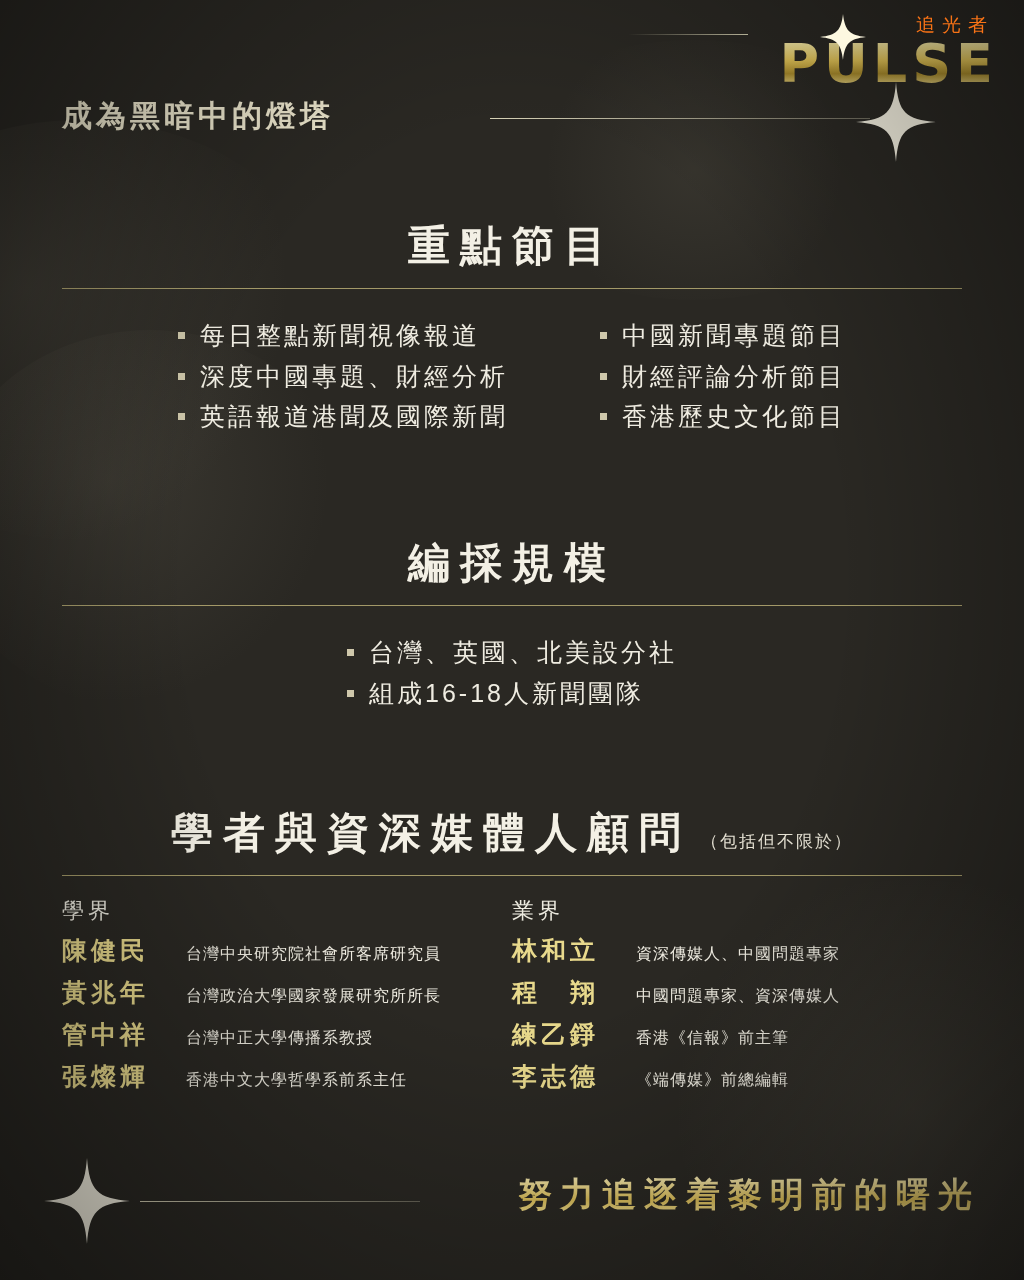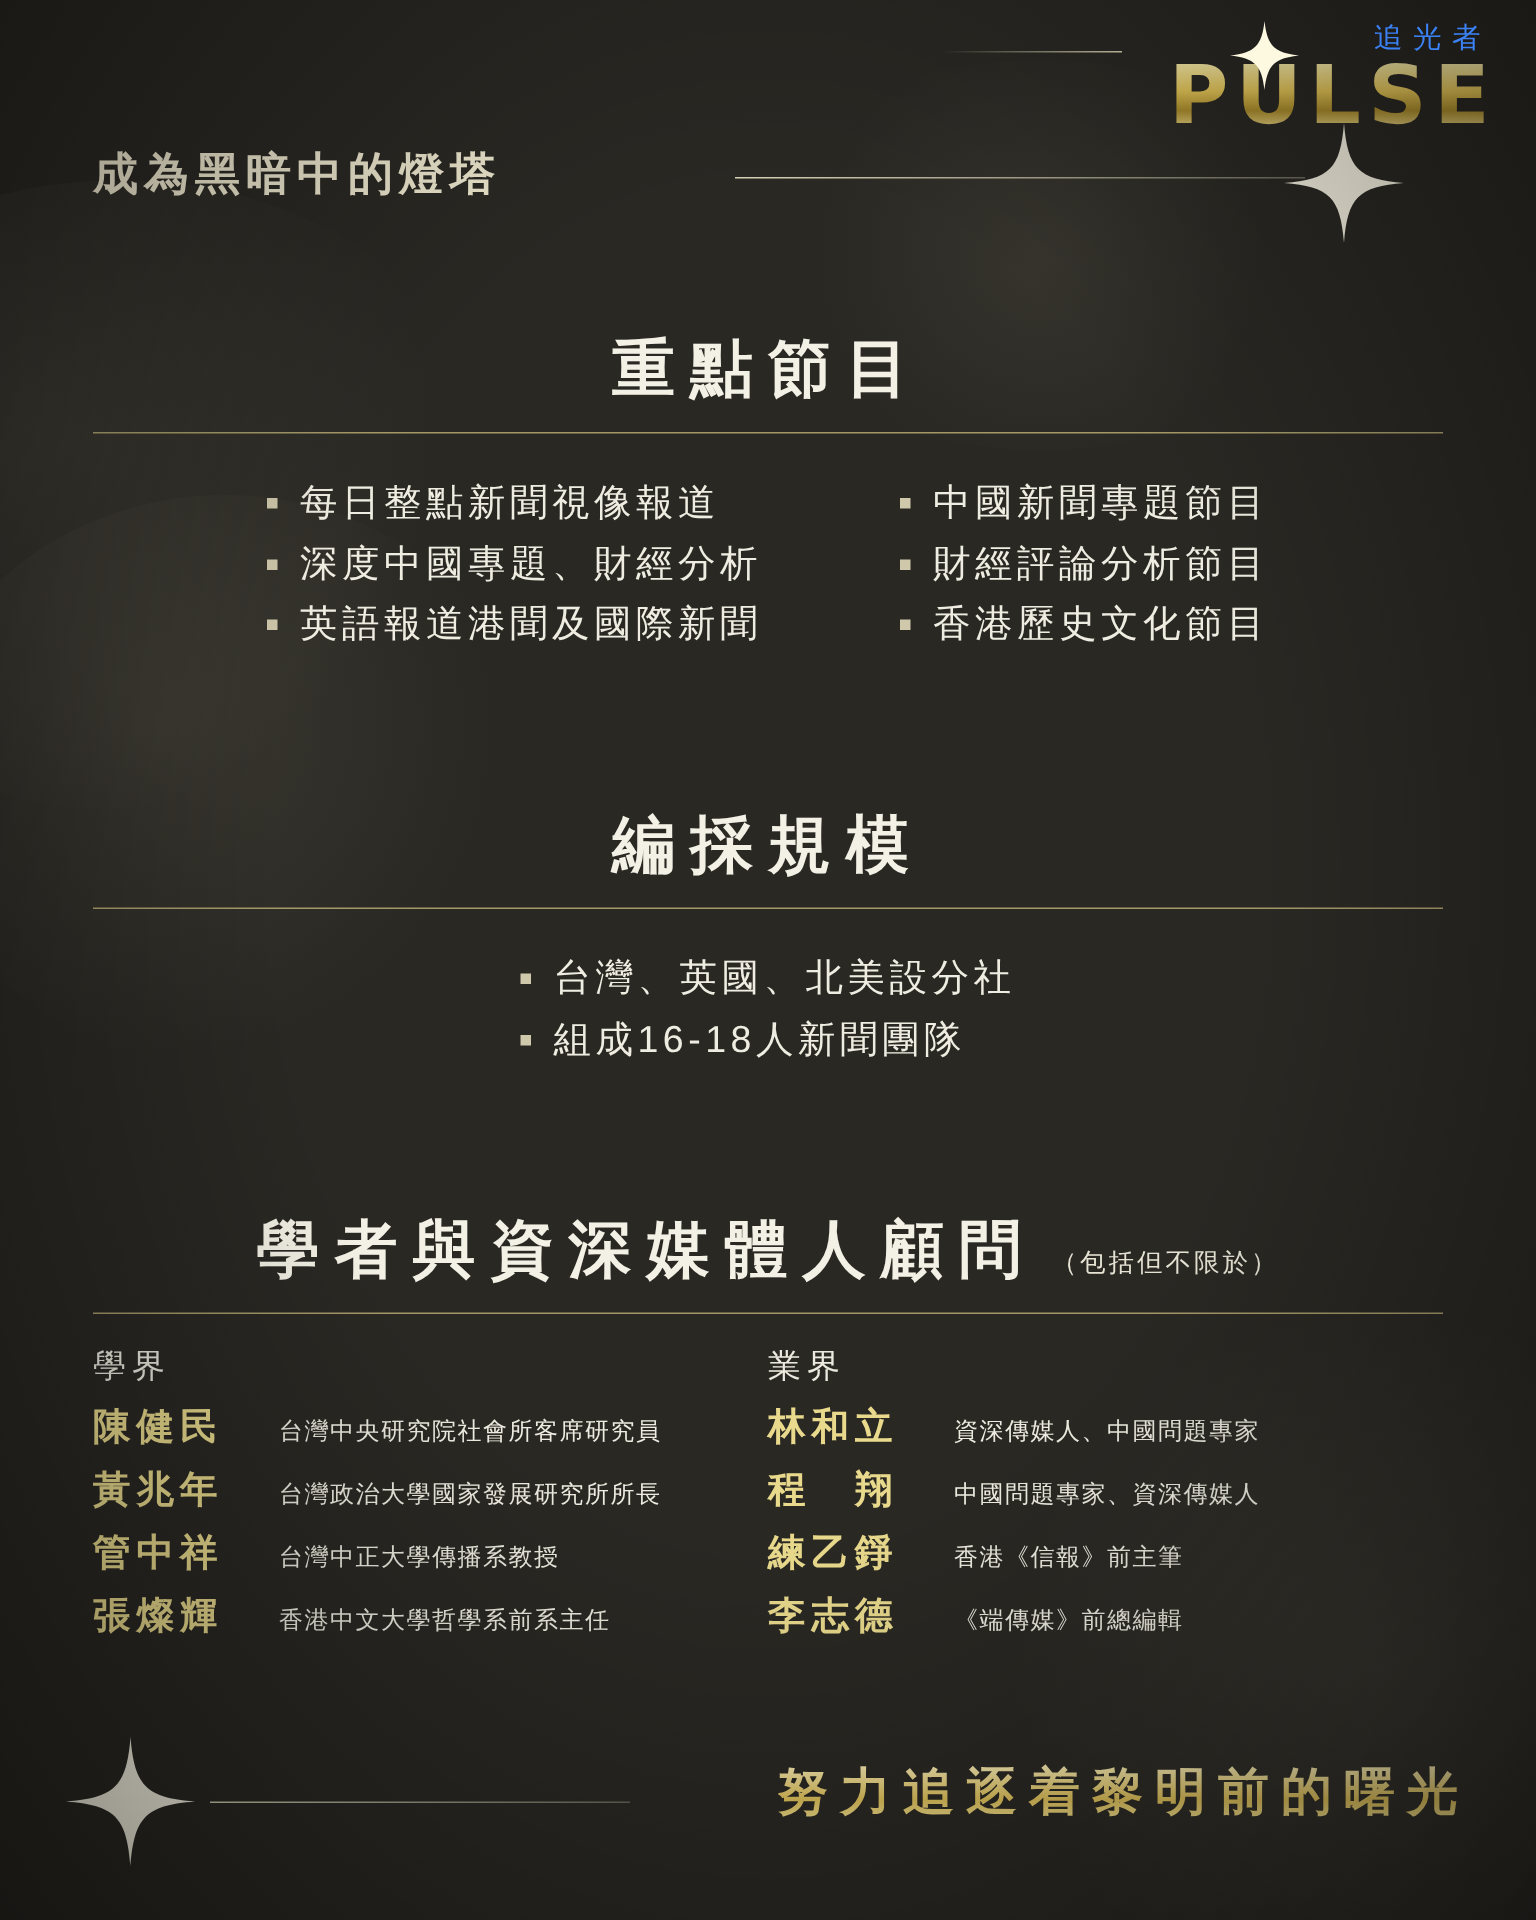--- a/index.html
+++ b/index.html
@@ -40,21 +40,21 @@
   .logo {
     position: absolute;
     right: 26px;
     top: 12px;
     text-align: right;
     width: 260px;
   }
   .logo-cn {
     font-size: 19px;
     letter-spacing: 7px;
-    color: #3b82f6;
+    color: #f97316;
     text-align: right;
     padding-right: 4px;
     position: relative;
     z-index: 3;
   }
   .logo-pulse {
     font-family: "DejaVu Sans", sans-serif;
     font-weight: 700;
     font-size: 54px;
     letter-spacing: 5px;

